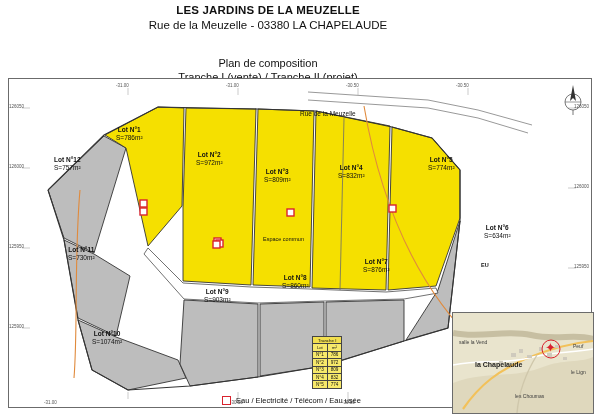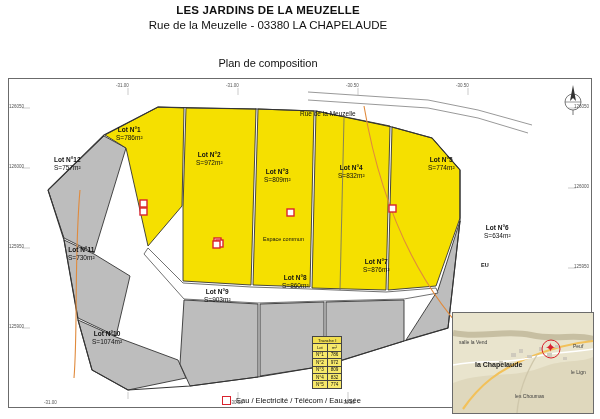--- a/index.html
+++ b/index.html
@@ -88,20 +88,21 @@
     font-size:5px;color:#333;text-align:center;
   }
 </style>
 </head>
 <body>
 
 <div class="titleblock">
   <div class="t1">LES JARDINS DE LA MEUZELLE</div>
   <div class="t2">Rue de la Meuzelle - 03380 LA CHAPELAUDE</div>
   <div class="t3">Plan de composition</div>
+  <div class="t4">Tranche I (vente) / Tranche II (projet)</div>
 </div>
 
 <div class="plan">
 <svg width="584" height="330" viewBox="0 0 584 330">
 
   <rect x="0.5" y="0.5" width="583" height="329" fill="#ffffff" stroke="#6b6b6b" stroke-width="1"></rect>
 
   <g>
 
     <polygon points="38,110 88,58 150,28 300,30 320,35 420,60 452,92 452,140 420,215 438,250 300,305 185,325 110,310 60,230 38,160" fill="#ffffff" stroke="none"></polygon>

